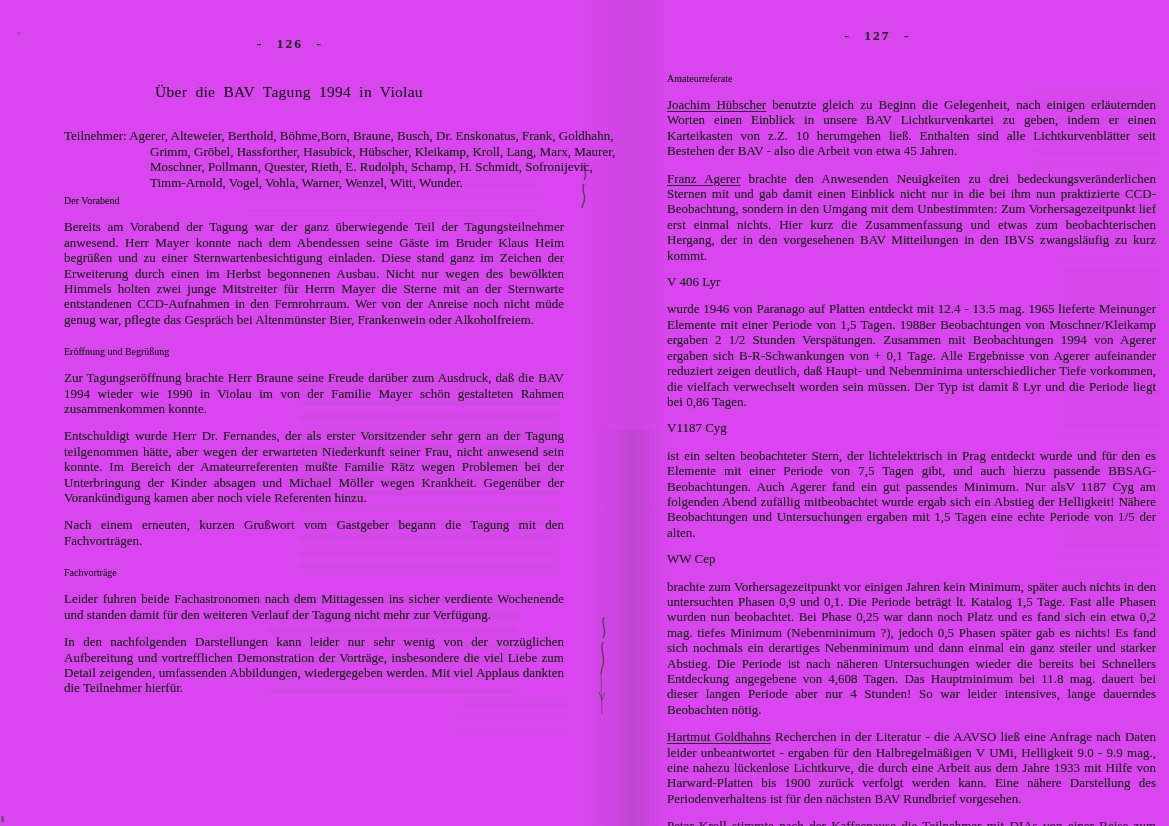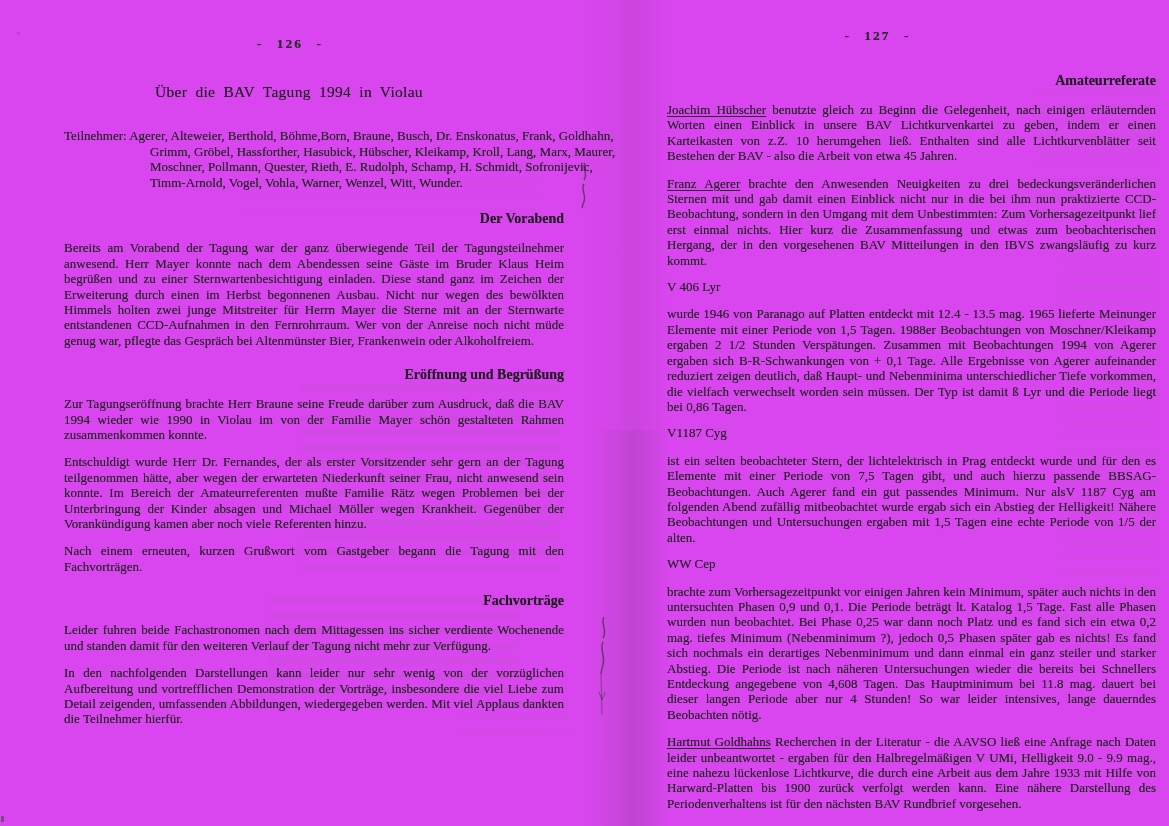--- a/index.html
+++ b/index.html
@@ -42,23 +42,23 @@
   .participants{
     margin-top:27px;width:470px;
     font-size:13px;line-height:15.6px;
     padding-left:86px;text-indent:-86px;
   }
 
   p.para{
     margin:12px 0 11px 0;font-size:13px;line-height:15.4px;text-align:justify;
   }
   .heading{
-    font-weight:bold;font-size:14px;margin:19px 0 13px 0;color:#1d1d1d;text-align:right;
+    font-weight:normal;font-size:10px;margin:19px 0 13px 0;color:#1d1d1d;
   }
-  .heading.first{margin-top:21px;}
+  .heading.first{margin-top:5px;}
   .page-right .heading{margin-top:29px;}
   .starname{
     font-size:13px;line-height:15.4px;margin-top:4px;
   }
   .speaker{text-decoration:underline;text-underline-offset:2px;}
 
   
   .page, .pagenum, .doc-title{text-shadow:0 0 .5px rgba(45,45,45,.55);}
 
   

